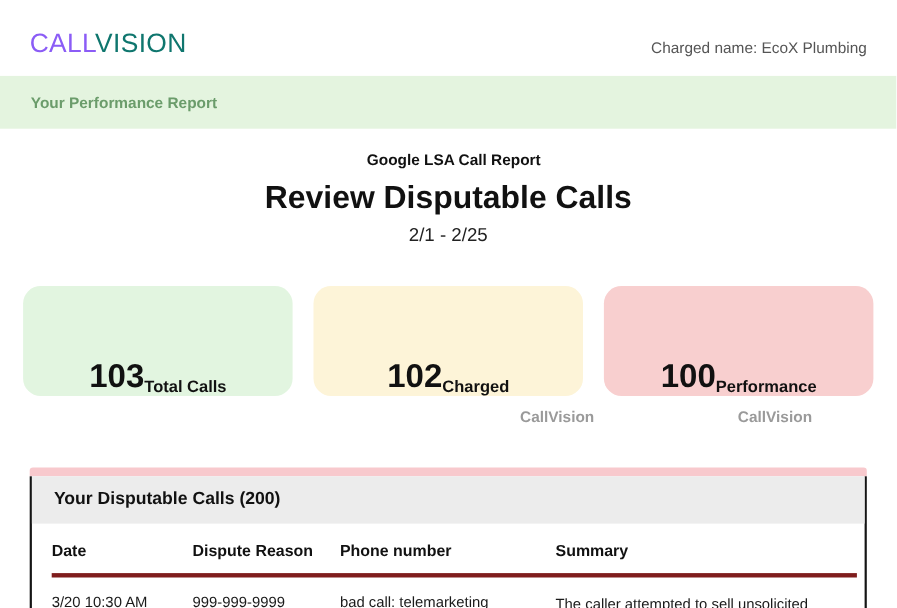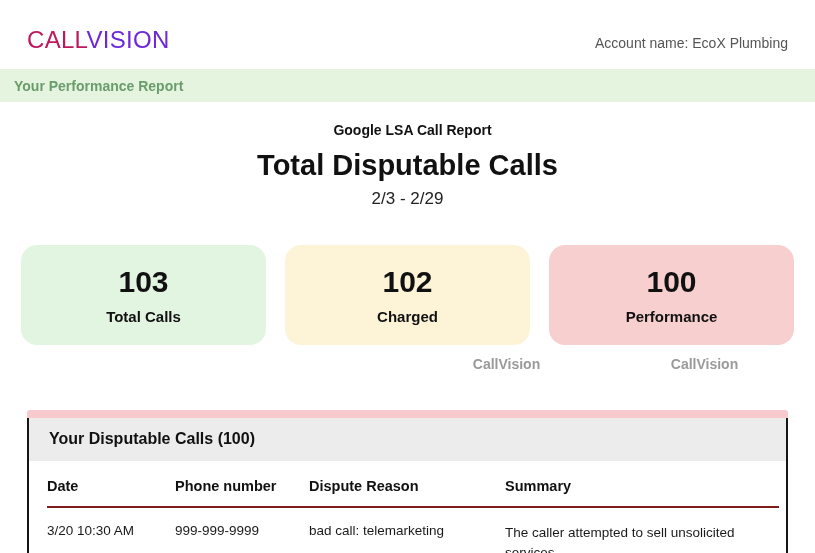--- a/index.html
+++ b/index.html
@@ -10,73 +10,73 @@
     position:relative;
   }
 
   
   .header { display:flex; justify-content:space-between; align-items:flex-end;
             padding:26px 27px 15px 27px; }
   .logo { font-size:24px; letter-spacing:0.3px; font-weight:400; white-space:nowrap; }
   .account { font-size:14px; color:#555; padding-bottom:3px; }
 
   
-  .banner { height:33px; display:flex; align-items:center; padding-left:14px;
+  .banner { height:48px; display:flex; align-items:center; padding-left:28px;
             font-size:14px; font-weight:bold; }
 
   
   .report-sub   { text-align:center; margin-top:20px; font-size:14px; font-weight:bold;margin-left:10px; }
   .report-title { text-align:center; margin-top:11px; font-size:29px; font-weight:bold; }
   .report-range { text-align:center; margin-top:7px;  font-size:17px; color:#222; }
 
   
   .cards { display:flex; gap:19px; padding:0 21px; margin-top:36px; }
   .card { flex:1; height:100px; border-radius:16px;
-          display:flex; flex-direction:column; align-items:center; justify-content:center; }
+          display:flex; flex-direction:row; align-items:flex-end; justify-content:center; }
   .card-value { font-size:30px; font-weight:bold; }
   .card-label { font-size:15px; font-weight:bold; margin-top:9px; }
   .watermarks { display:flex; gap:19px; padding:0 21px; margin-top:11px; }
   .wm-cell { flex:1; text-align:center; font-size:14px; font-weight:bold; color:#9a9a9a; }
 
   
   .panel-wrap { margin:38px 27px 0 27px; }
   .panel-topbar { height:8px; border-radius:3px 3px 0 0; }
   .panel { border-left:2px solid #151515; border-right:2px solid #151515; }
   .panel-head { display:flex; justify-content:space-between; align-items:center;
                 background:#ececec; padding:12px 20px 13px 20px; }
   .panel-title { font-size:16px; font-weight:bold; }
   .download-btn { border:none; border-radius:5px; font-family:"Liberation Sans",sans-serif;
                   font-size:12px; font-weight:bold; padding:8px 16px; cursor:pointer;
                   letter-spacing:0.2px; }
 
   
   .table { padding:0 7px 0 18px; }
   .thead, .trow { display:grid; grid-template-columns:128px 134px 196px 1fr; }
-  .thead { padding:17px 0 12px 0; border-bottom:2px solid #7f1d1d;
+  .thead { padding:17px 0 12px 0; border-bottom:4px solid #7f1d1d;
            font-size:14.5px; font-weight:bold; }
   .trow  { padding:15px 0 0 0; font-size:13.5px; color:#1a1a1a; }
   .cell-summary { padding-right:14px; line-height:1.45; }
 </style>
 </head>
 <body>
 
 <div class="header">
   <div class="logo">
-    <span style="color: #be185d;">CALL</span><span style="color: #6d28d9;">VISION</span>
+    <span style="color: #8b5cf6;">CALL</span><span style="color: #0f766e;">VISION</span>
   </div>
-  <div class="account">Account name: EcoX Plumbing</div>
+  <div class="account">Charged name: EcoX Plumbing</div>
 </div>
 
 <div class="banner" style="background: rgb(228, 244, 223); color: rgb(107, 156, 107);">
   <span>Your Performance Report</span>
 </div>
 
 <div class="report-sub">Google LSA Call Report</div>
-<div class="report-title">Total Disputable Calls</div>
-<div class="report-range">2/3 - 2/29</div>
+<div class="report-title">Review Disputable Calls</div>
+<div class="report-range">2/1 - 2/25</div>
 
 <div class="cards">
   <div class="card" style="background: rgb(226, 245, 224);">
     <div class="card-value">103</div>
     <div class="card-label">Total Calls</div>
   </div>
   <div class="card" style="background: rgb(253, 244, 216);">
     <div class="card-value">102</div>
     <div class="card-label">Charged</div>
   </div>
@@ -90,27 +90,27 @@
   <div class="wm-cell"></div>
   <div class="wm-cell"></div>
   <div class="wm-cell">CallVision</div>
   <div class="wm-cell">CallVision</div>
 </div>
 
 <div class="panel-wrap">
   <div class="panel-topbar" style="background: rgb(248, 201, 205);"></div>
   <div class="panel">
     <div class="panel-head">
-      <div class="panel-title">Your Disputable Calls (100)</div>
+      <div class="panel-title">Your Disputable Calls (200)</div>
     </div>
     <div class="table">
       <div class="thead">
         <div>Date</div>
+        <div>Dispute Reason</div>
         <div>Phone number</div>
-        <div>Dispute Reason</div>
         <div>Summary</div>
       </div>
       <div class="trow">
         <div>3/20 10:30 AM</div>
         <div>999-999-9999</div>
         <div>bad call: telemarketing</div>
         <div class="cell-summary">The caller attempted to sell unsolicited services.</div>
       </div>
     </div>
   </div>

